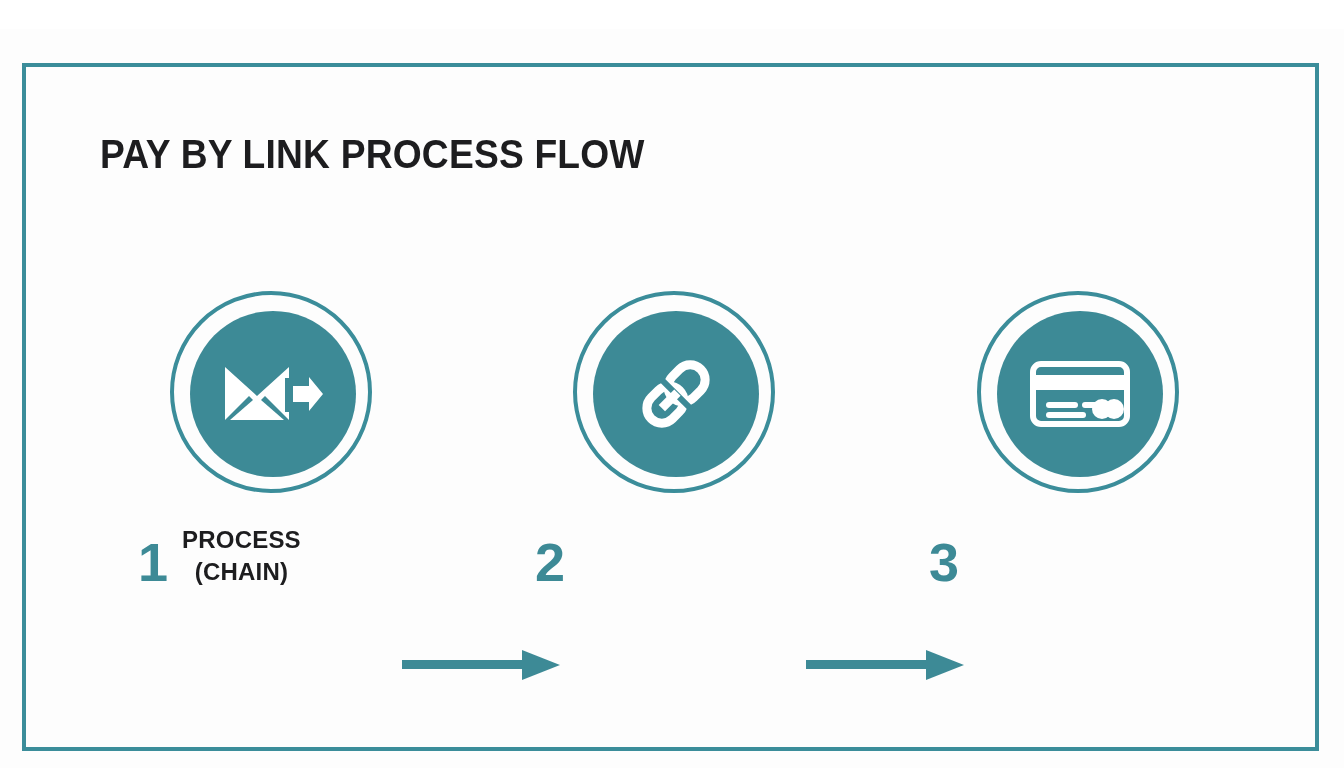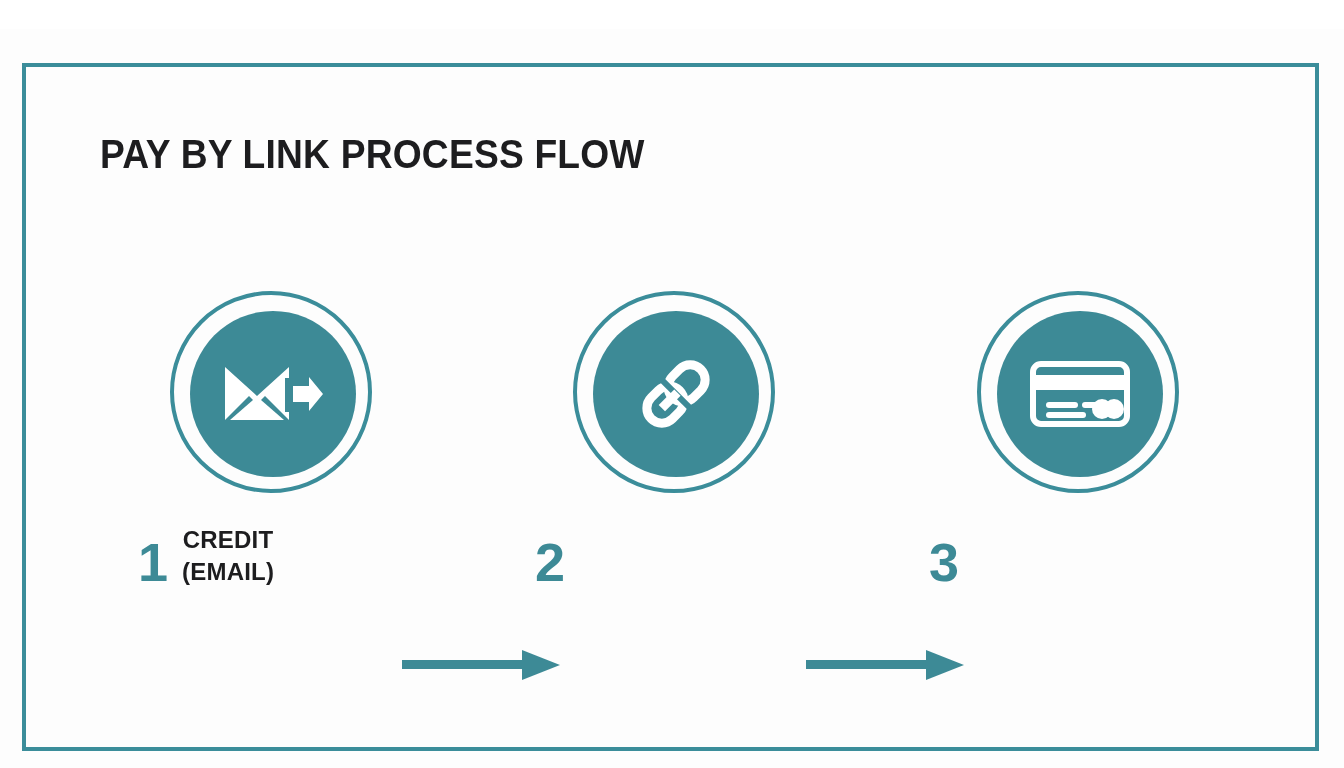--- a/index.html
+++ b/index.html
@@ -166,22 +166,22 @@
               <rect x="62" y="20" width="8" height="34" fill="#3d8a96"></rect>
 
               <path d="M70 28 L86 28 L86 19 L100 36 L86 53 L86 44 L70 44 Z" fill="#ffffff"></path>
             </svg>
           </span>
         </div>
       </div>
       <div class="caption">
         <span class="step-num">1</span>
         <span class="caption-text">
-          <span class="caption-line1">CREDIT</span>
-          <span class="caption-line2">(EMAIL)</span>
+          <span class="caption-line1">PROCESS</span>
+          <span class="caption-line2">(CHAIN)</span>
         </span>
       </div>
     </div>
 
     <div class="arrow arrow-1">
       <svg width="158" height="40" viewBox="0 0 158 40" aria-hidden="true">
         <rect x="0" y="14" width="124" height="9" fill="#3d8a96"></rect>
         <path d="M120 4 L158 19 L120 34 Z" fill="#3d8a96"></path>
       </svg>
     </div>

